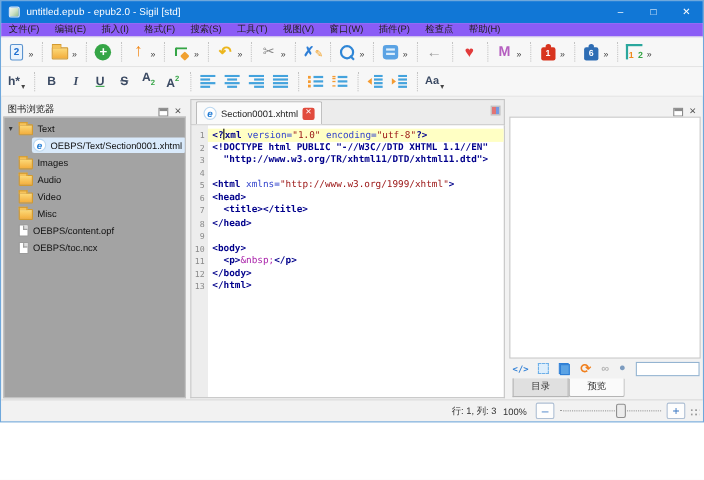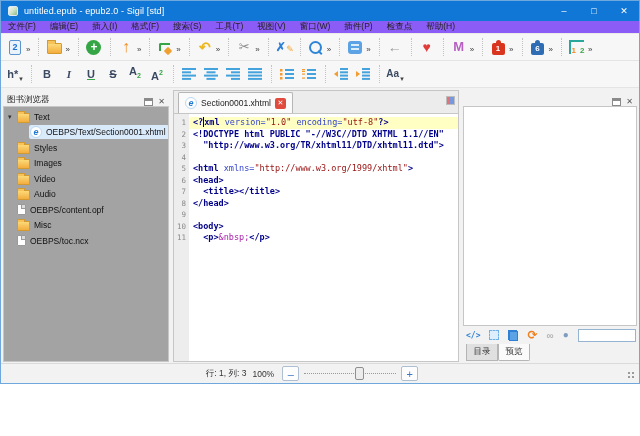--- a/index.html
+++ b/index.html
@@ -115,27 +115,27 @@
   .pvi-code{font-family:"DejaVu Sans Mono",monospace;font-size:8px;font-weight:bold;color:#2f7fd6}
   .pvi-select{width:10px;height:10px;border:1px dashed #6fb0e8;background:#ddeefc;flex:none}
   .pvi-copy{width:10px;height:11px;position:relative;flex:none}
   .pvi-copy::before{content:"";position:absolute;top:0;left:0;width:7px;height:8px;border:1px solid #2f7fd6;background:#eaf3fc}
   .pvi-copy::after{content:"";position:absolute;bottom:0;right:0;width:7px;height:8px;border:1px solid #2f7fd6;background:#5ba3e4}
   .pvi-refresh{color:#f07f1d;font-size:12px;font-weight:bold;line-height:1}
   .pvi-link{color:#b3b3b3;font-size:10px;font-weight:bold}
   .pvi-dot{color:#7d9cc0;font-size:10px;line-height:1}
   .pv-input{width:58px;height:13px;border:1px solid #94b4d1;background:#fff;margin-left:auto;outline:none}
   .pv-tabs{position:absolute;bottom:0;left:3px;height:18px;display:flex;align-items:flex-start}
-  .pv-tab{min-width:32px;height:17px;padding:0 6px;font-size:8.5px;display:flex;align-items:center;justify-content:center;
+  .pv-tab{min-width:32px;height:17px;padding:0 16px;font-size:8.5px;display:flex;align-items:center;justify-content:center;
     border:1px solid #b5b5b5;background:#e0e0e0;color:#333;border-top:0}
   .pv-tab.active{background:#fafafa;border-radius:0 0 2px 2px}
 
   
   .statusbar{position:absolute;left:0;right:0;bottom:0;height:20px;background:#f2f2f2;border-top:1px solid #dadada;
-    display:flex;align-items:center;justify-content:center;padding-right:16px;font-size:8.5px;color:#333}
+    display:flex;align-items:center;justify-content:flex-end;padding-right:16px;font-size:8.5px;color:#333}
   .st-pos{margin-right:6px}
   .st-zoom{margin-right:8px}
   .zoom-btn{width:17px;height:15px;border:1px solid #aebfd4;background:#fdfdfd;color:#3b78c4;font-size:11px;line-height:0;
     display:flex;align-items:center;justify-content:center;border-radius:2px;flex:none}
   .zoom-slider{width:96px;height:15px;position:relative;margin:0 3px;flex:none}
   .zoom-track{position:absolute;top:7px;left:2px;right:2px;border-top:1px dotted #9a9a9a}
   .zoom-thumb{position:absolute;top:1px;left:53px;width:9px;height:13px;background:#ececec;border:1px solid #8f8f8f;border-radius:2px}
   .grip{position:absolute;right:3px;bottom:3px;width:8px;height:8px;
     background:radial-gradient(circle at 1px 1px,#9a9a9a 1px,transparent 1px);background-size:4px 4px}
 </style>
@@ -401,46 +401,41 @@
       <div class="trow">
         <span class="indent2"></span>
         <span class="chip">
           <span class="ic-html">e</span>
           <span class="tl">OEBPS/Text/Section0001.xhtml</span>
         </span>
       </div>
       <div class="trow">
         <span class="indent"></span>
           <span class="ic-folder-s"></span>
-        <span class="tl">Styles</span>
+        <span class="tl">Images</span>
       </div>
       <div class="trow">
         <span class="indent"></span>
           <span class="ic-folder-s"></span>
-        <span class="tl">Images</span>
+        <span class="tl">Audio</span>
       </div>
       <div class="trow">
         <span class="indent"></span>
           <span class="ic-folder-s"></span>
         <span class="tl">Video</span>
       </div>
       <div class="trow">
         <span class="indent"></span>
           <span class="ic-folder-s"></span>
-        <span class="tl">Audio</span>
+        <span class="tl">Misc</span>
       </div>
       <div class="trow">
         <span class="indent"></span>
           <span class="ic-file"></span>
         <span class="tl">OEBPS/content.opf</span>
-      </div>
-      <div class="trow">
-        <span class="indent"></span>
-          <span class="ic-folder-s"></span>
-        <span class="tl">Misc</span>
       </div>
       <div class="trow">
         <span class="indent"></span>
           <span class="ic-file"></span>
         <span class="tl">OEBPS/toc.ncx</span>
       </div>
     </div>
   </div>
 
   <div id="center">
@@ -489,20 +484,28 @@
         <span class="ln">9</span>
           <span class="lc"></span>
       </div>
       <div class="cl">
         <span class="ln">10</span>
         <span class="lc"><span class="tag">&lt;body&gt;</span></span>
       </div>
       <div class="cl">
         <span class="ln">11</span>
         <span class="lc"><span class="tag">  &lt;p&gt;</span><span class="ent">&amp;nbsp;</span><span class="tag">&lt;/p&gt;</span></span>
+      </div>
+      <div class="cl">
+        <span class="ln">12</span>
+        <span class="lc"><span class="tag">&lt;/body&gt;</span></span>
+      </div>
+      <div class="cl">
+        <span class="ln">13</span>
+        <span class="lc"><span class="tag">&lt;/html&gt;</span></span>
       </div>
     </div>
   </div>
 
   <div class="dock" id="dock-right">
     <div class="dock-h">
       <span class="float-btn"></span>
       <span class="dock-close">✕</span>
     </div>
     <div class="pv-body"></div>

